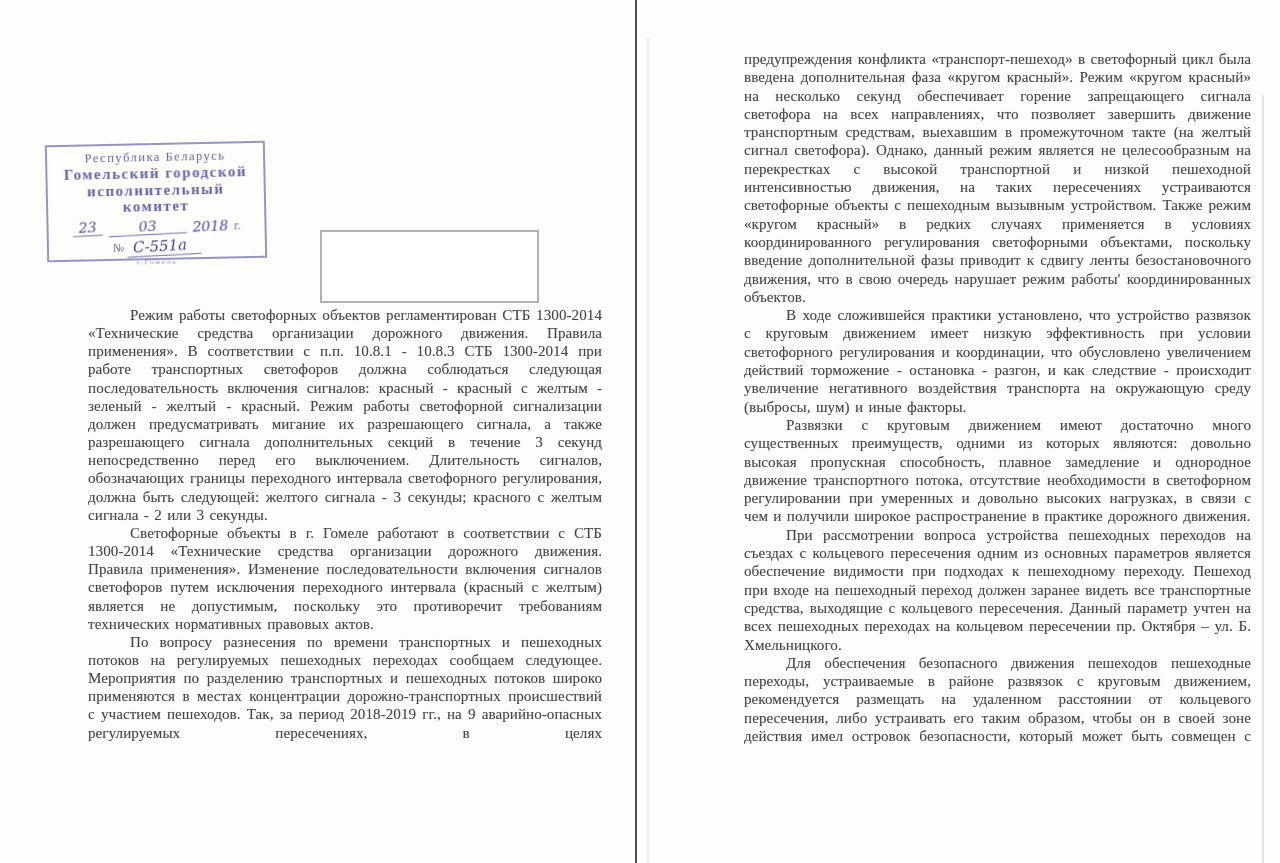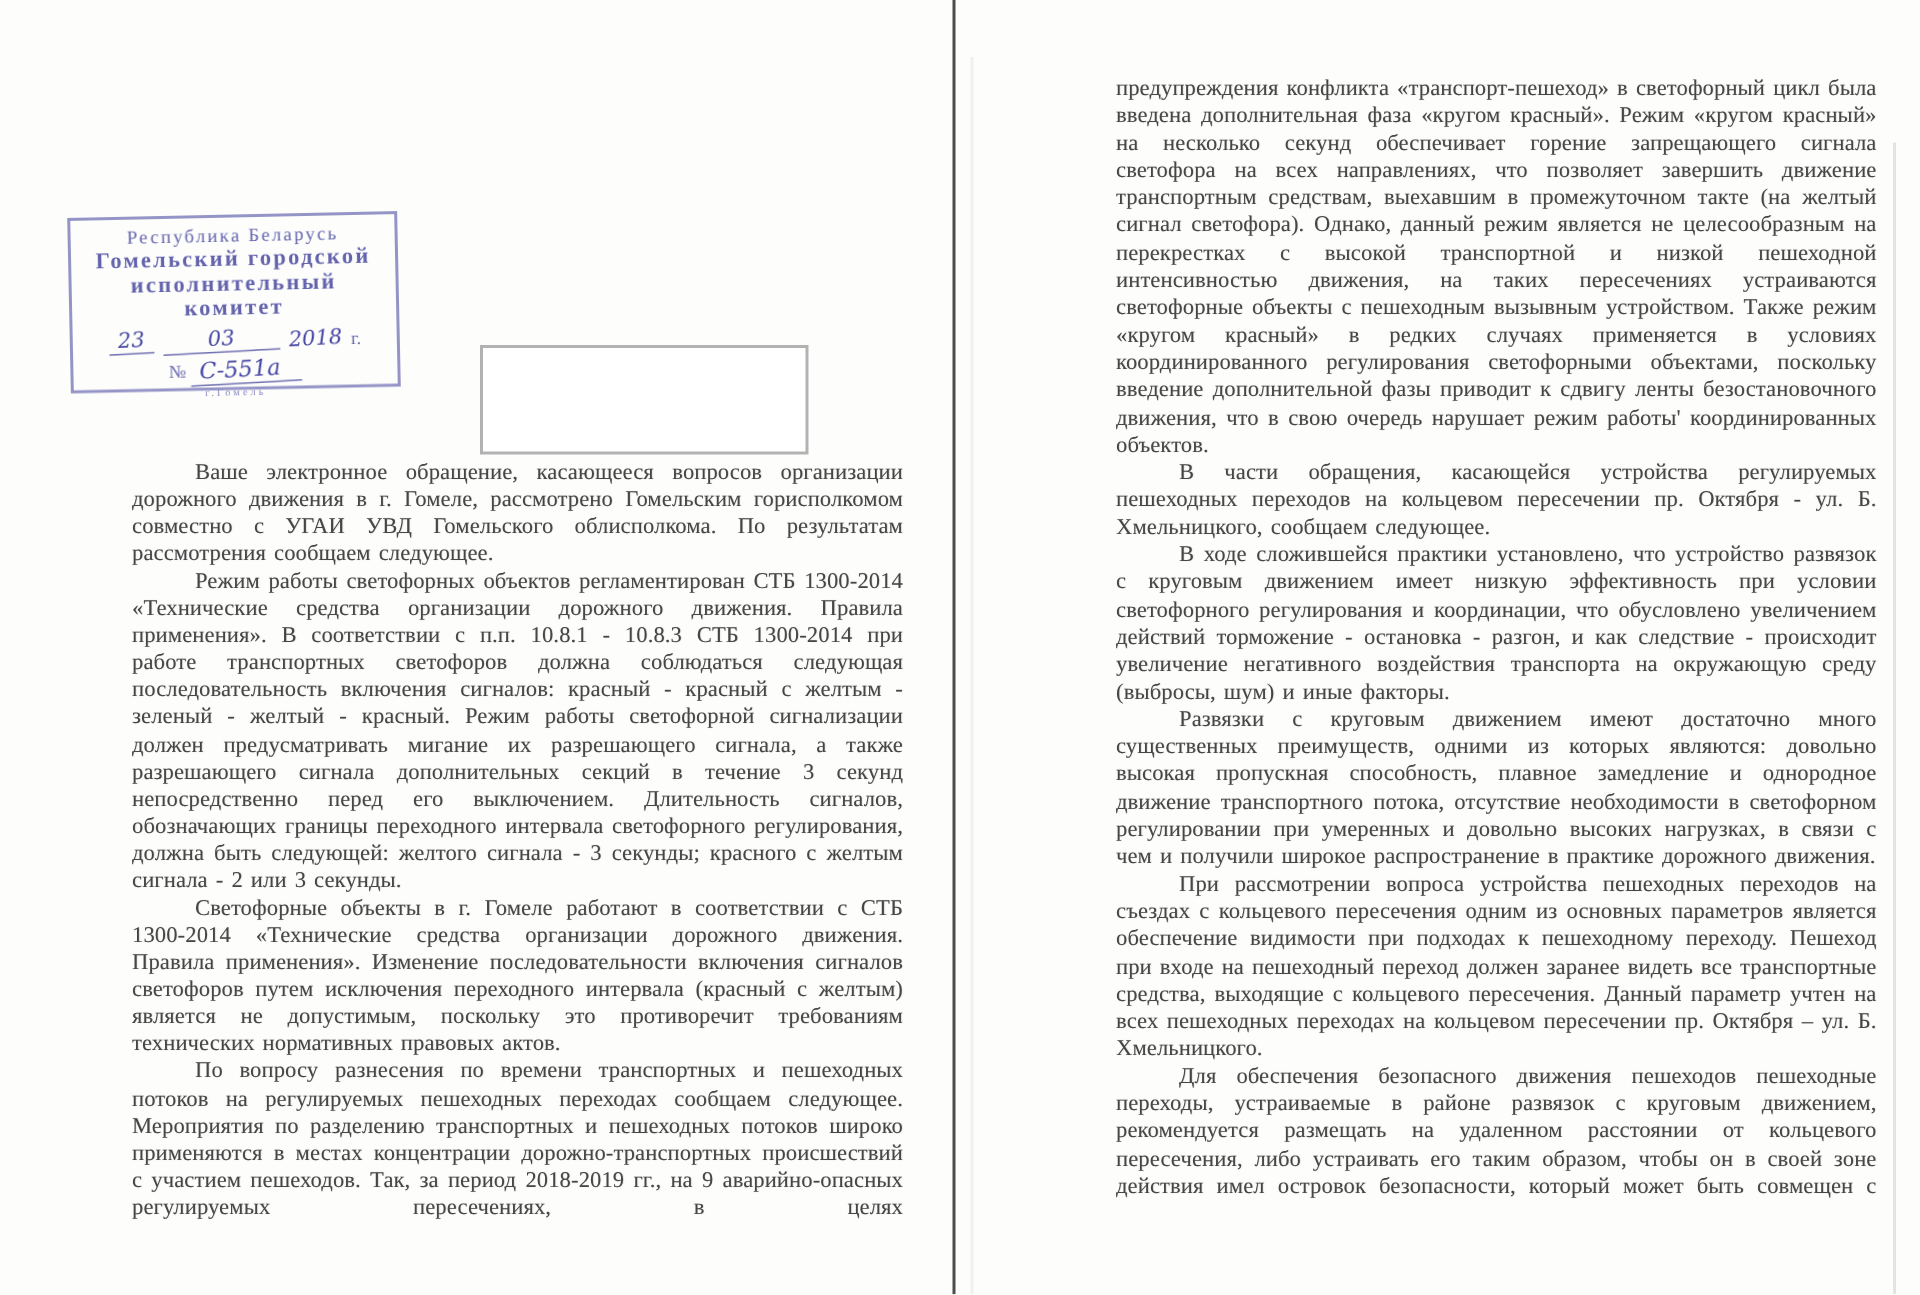--- a/index.html
+++ b/index.html
@@ -78,34 +78,32 @@
       <div class="num-row">
         <span>№</span>
         <span class="hw">С-551а</span>
       </div>
       <div class="city">г.Гомель</div>
     </div>
 
     <div class="redaction"></div>
 
     <div class="text-block tb1">
-      <p>Ваше электронное обращение, касающееся вопросов организации дорожного движения в г. Гомеле, рассмотрено Гомельским горисполкомом совместно с УГАИ УВД Гомельского облисполкома. По результатам рассмотрения сообщаем следующее.</p>
       <p>Режим работы светофорных объектов регламентирован СТБ 1300-2014 «Технические средства организации дорожного движения. Правила применения». В соответствии с п.п. 10.8.1 - 10.8.3 СТБ 1300-2014 при работе транспортных светофоров должна соблюдаться следующая последовательность включения сигналов: красный - красный с желтым - зеленый - желтый - красный. Режим работы светофорной сигнализации должен предусматривать мигание их разрешающего сигнала, а также разрешающего сигнала дополнительных секций в течение 3 секунд непосредственно перед его выключением. Длительность сигналов, обозначающих границы переходного интервала светофорного регулирования, должна быть следующей: желтого сигнала - 3 секунды; красного с желтым сигнала - 2 или 3 секунды.</p>
       <p>Светофорные объекты в г. Гомеле работают в соответствии с СТБ 1300-2014 «Технические средства организации дорожного движения. Правила применения». Изменение последовательности включения сигналов светофоров путем исключения переходного интервала (красный с желтым) является не допустимым, поскольку это противоречит требованиям технических нормативных правовых актов.</p>
       <p class="cont-next">По вопросу разнесения по времени транспортных и пешеходных потоков на регулируемых пешеходных переходах сообщаем следующее. Мероприятия по разделению транспортных и пешеходных потоков широко применяются в местах концентрации дорожно-транспортных происшествий с участием пешеходов. Так, за период 2018-2019 гг., на 9 аварийно-опасных регулируемых пересечениях, в целях</p>
     </div>
   </div>
 
   <div class="divider-dark"></div>
   <div class="divider-faint"></div>
 
   <div>
     <div class="text-block tb2">
       <p class="no-indent">предупреждения конфликта «транспорт-пешеход» в светофорный цикл была введена дополнительная фаза «кругом красный». Режим «кругом красный» на несколько секунд обеспечивает горение запрещающего сигнала светофора на всех направлениях, что позволяет завершить движение транспортным средствам, выехавшим в промежуточном такте (на желтый сигнал светофора). Однако, данный режим является не целесообразным на перекрестках с высокой транспортной и низкой пешеходной интенсивностью движения, на таких пересечениях устраиваются светофорные объекты с пешеходным вызывным устройством. Также режим «кругом красный» в редких случаях применяется в условиях координированного регулирования светофорными объектами, поскольку введение дополнительной фазы приводит к сдвигу ленты безостановочного движения, что в свою очередь нарушает режим работы' координированных объектов.</p>
-      <p>В части обращения, касающейся устройства регулируемых пешеходных переходов на кольцевом пересечении пр. Октября - ул. Б. Хмельницкого, сообщаем следующее.</p>
       <p>В ходе сложившейся практики установлено, что устройство развязок с круговым движением имеет низкую эффективность при условии светофорного регулирования и координации, что обусловлено увеличением действий торможение - остановка - разгон, и как следствие - происходит увеличение негативного воздействия транспорта на окружающую среду (выбросы, шум) и иные факторы.</p>
       <p>Развязки с круговым движением имеют достаточно много существенных преимуществ, одними из которых являются: довольно высокая пропускная способность, плавное замедление и однородное движение транспортного потока, отсутствие необходимости в светофорном регулировании при умеренных и довольно высоких нагрузках, в связи с чем и получили широкое распространение в практике дорожного движения.</p>
       <p>При рассмотрении вопроса устройства пешеходных переходов на съездах с кольцевого пересечения одним из основных параметров является обеспечение видимости при подходах к пешеходному переходу. Пешеход при входе на пешеходный переход должен заранее видеть все транспортные средства, выходящие с кольцевого пересечения. Данный параметр учтен на всех пешеходных переходах на кольцевом пересечении пр. Октября – ул. Б. Хмельницкого.</p>
       <p class="cont-next">Для обеспечения безопасного движения пешеходов пешеходные переходы, устраиваемые в районе развязок с круговым движением, рекомендуется размещать на удаленном расстоянии от кольцевого пересечения, либо устраивать его таким образом, чтобы он в своей зоне действия имел островок безопасности, который может быть совмещен с</p>
     </div>
   </div>
 
   <div class="edge-line"></div>
 </div>
 

